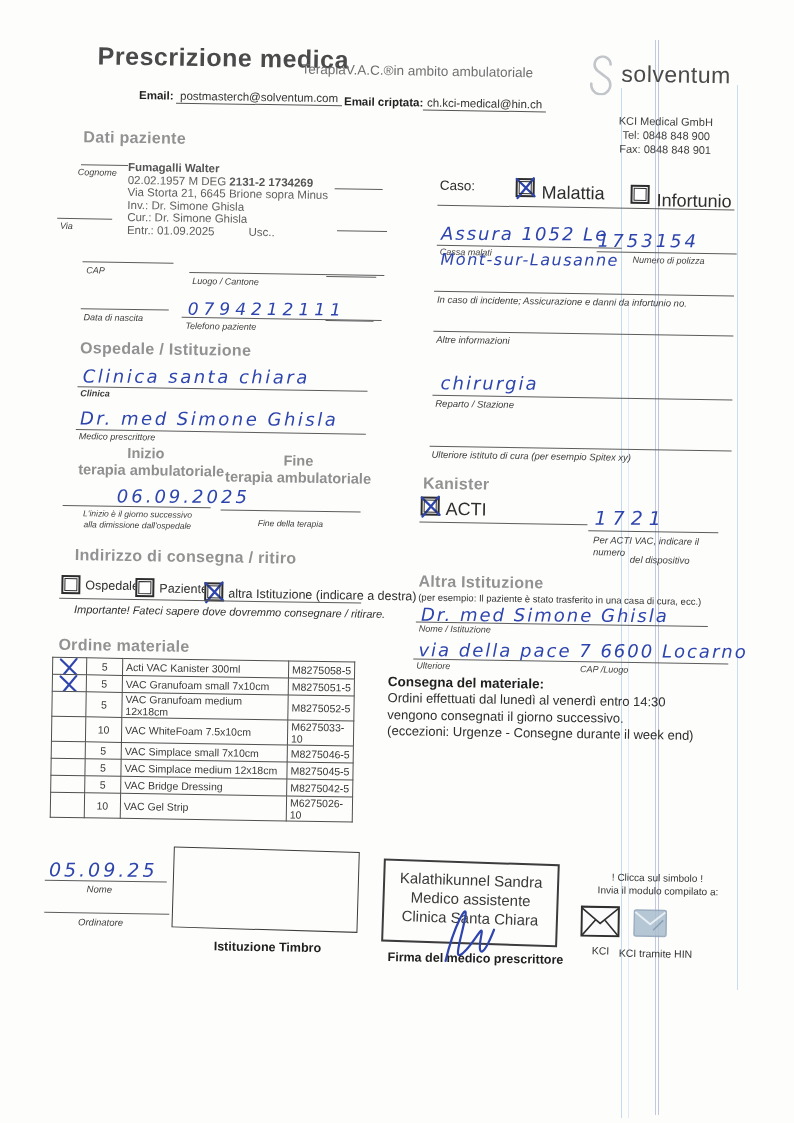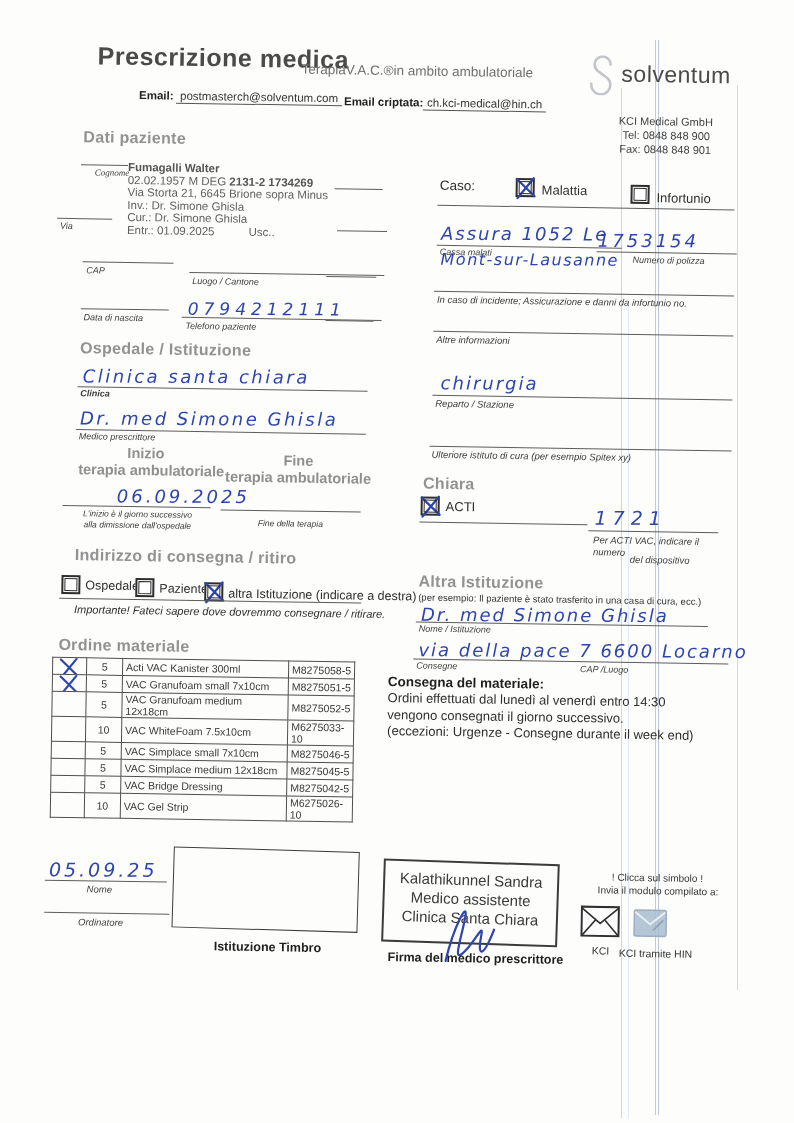--- a/index.html
+++ b/index.html
@@ -17,21 +17,21 @@
   .fline{position:absolute;height:1px;background:#5c5c5c;}
   .flabel{position:absolute;font-style:italic;font-size:9px;color:#3c3c3c;white-space:nowrap;}
   .flabel.md{font-size:9.5px;}
   .pinfo{font-size:11.5px;color:#5f5f5f;line-height:12.5px;}
   .pinfo b{color:#555;}
   .hand{position:absolute;color:#2e45ad;font-family:"DejaVu Sans",sans-serif;font-style:italic;white-space:nowrap;transform:rotate(-.6deg);}
   .cb{position:absolute;width:15px;height:15px;border:2px solid #2d2d2d;background:#fff;}
   .cb::after{content:"";position:absolute;inset:1px;border:1px solid #2d2d2d;}
   .cb svg{position:absolute;left:-5px;top:-6px;display:none;}
   .cb.checked svg{display:block;}
-  .cbl{font-size:13px;color:#2e2e2e;}
+  .cbl{font-size:18px;color:#2e2e2e;}
   .gray2{font-size:14.5px;color:#8f8f8f;font-weight:bold;line-height:17px;text-align:center;}
   .cap{font-style:italic;font-size:8.5px;color:#3c3c3c;text-align:center;line-height:10.5px;}
   table.order{position:absolute;left:62px;top:662px;border-collapse:collapse;font-size:10.5px;color:#3a3a3a;table-layout:fixed;}
   table.order td{border:1px solid #4f4f4f;height:16px;padding:0 3px;overflow:hidden;}
   td.checkcell{position:relative;}
   td.checkcell svg{position:absolute;left:4px;top:-3px;display:none;}
   td.checkcell.checked svg{display:block;}
   .bold-sm{font-size:12.5px;font-weight:bold;color:#1e1e1e;}
   .deliv-h{font-size:13.5px;font-weight:bold;color:#1f1f1f;}
   .deliv{font-size:13px;color:#2e2e2e;line-height:16.5px;white-space:nowrap;}
@@ -69,21 +69,21 @@
     <div class="abs brand-text" style="left:622px;top:57px;">solventum</div>
     <div class="abs company" style="left:620px;top:110px;">
       <div>KCI Medical GmbH</div>
       <div style="padding-left:4px;">Tel: 0848 848 900</div>
       <div style="padding-left:1px;">Fax: 0848 848 901</div>
     </div>
 
     <div class="abs heading" style="left:85px;top:133px;">Dati paziente</div>
 
     <div class="fline" style="left:83px;top:169px;width:47px;"></div>
-    <div class="flabel" style="left:97px;top:172px;font-family:Liberation Serif, serif;">Cognome</div>
+    <div class="flabel" style="left:80px;top:172px;">Cognome</div>
 
     <div class="abs pinfo" style="left:130px;top:165px;">
       <div><b>Fumagalli Walter</b></div>
       <div><span>02.02.1957 M  DEG </span><b>2131-2 1734269</b></div>
       <div>Via Storta 21, 6645 Brione sopra Minus</div>
       <div>Inv.: Dr. Simone Ghisla</div>
       <div>Cur.: Dr. Simone Ghisla</div>
       <div><span>Entr.: 01.09.2025</span><span style="margin-left:34px;">Usc..</span></div>
     </div>
 
@@ -158,21 +158,21 @@
     </div>
     <div class="hand" style="left:76px;top:489px;font-size:18px;letter-spacing:3px;margin-left:48px;">06.09.2025</div>
     <div class="fline" style="left:70px;top:510px;width:148px;"></div>
     <div class="abs cap" style="left:70px;top:513px;width:150px;">
       <div>L'inizio è il giorno successivo</div>
       <div>alla dimissione dall'ospedale</div>
     </div>
     <div class="fline" style="left:228px;top:512px;width:140px;"></div>
     <div class="abs cap" style="left:228px;top:520px;width:140px;">Fine della terapia</div>
 
-    <div class="abs heading" style="left:430px;top:474px;">Chiara</div>
+    <div class="abs heading" style="left:430px;top:474px;">Kanister</div>
     <div class="cb checked" style="left:428px;top:496px;">
       <svg width="26" height="26" viewBox="0 0 26 26">
           <path d="M4 5 L22 22 M21 4 L5 24" stroke="#2e45ad" stroke-width="2.3" fill="none" stroke-linecap="round"></path>
         </svg>
     </div>
     <div class="abs cbl" style="left:453px;top:498px;">ACTI</div>
     <div class="fline" style="left:427px;top:521px;width:168px;"></div>
     <div class="hand" style="left:602px;top:503px;font-size:19px;letter-spacing:6px;">1721</div>
     <div class="fline" style="left:596px;top:527px;width:130px;"></div>
     <div class="flabel md" style="left:601px;top:531px;">Per ACTI VAC, indicare il</div>
@@ -197,21 +197,21 @@
     <div class="fline" style="left:68px;top:603px;width:302px;"></div>
     <div class="abs" style="left:83px;top:608px;font-size:11px;font-style:italic;color:#2e2e2e;">Importante! Fateci sapere dove dovremmo consegnare / ritirare.</div>
 
     <div class="abs heading" style="left:427px;top:572px;">Altra Istituzione</div>
     <div class="abs" style="left:427px;top:591px;font-size:9.5px;color:#333;">(per esempio: Il paziente è stato trasferito in una casa di cura, ecc.)</div>
     <div class="hand" style="left:430px;top:602px;font-size:18px;letter-spacing:2px;">Dr. med Simone Ghisla</div>
     <div class="fline" style="left:425px;top:621px;width:292px;"></div>
     <div class="flabel" style="left:428px;top:623px;">Nome / Istituzione</div>
     <div class="hand" style="left:428px;top:637px;font-size:18px;letter-spacing:2px;">via della pace 7 6600 Locarno</div>
     <div class="fline" style="left:423px;top:658px;width:315px;"></div>
-    <div class="flabel" style="left:426px;top:660px;">Consegne</div>
+    <div class="flabel" style="left:426px;top:660px;">Ulteriore</div>
     <div class="flabel" style="left:590px;top:661px;">CAP /Luogo</div>
 
     <div class="abs heading" style="left:68px;top:641px;">Ordine materiale</div>
     <table class="order">
       <colgroup>
           <col style="width:34px">
           <col style="width:36px">
           <col style="width:166px">
           <col style="width:66px">
         </colgroup>

